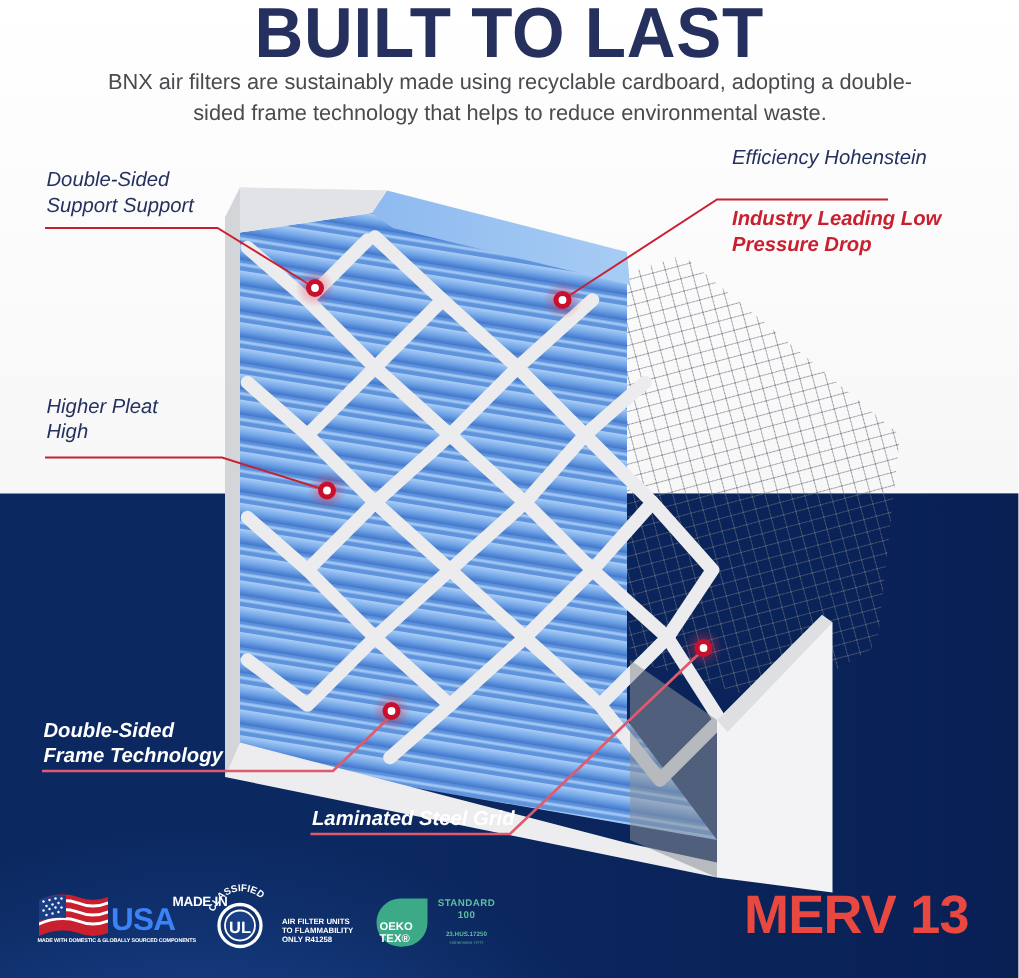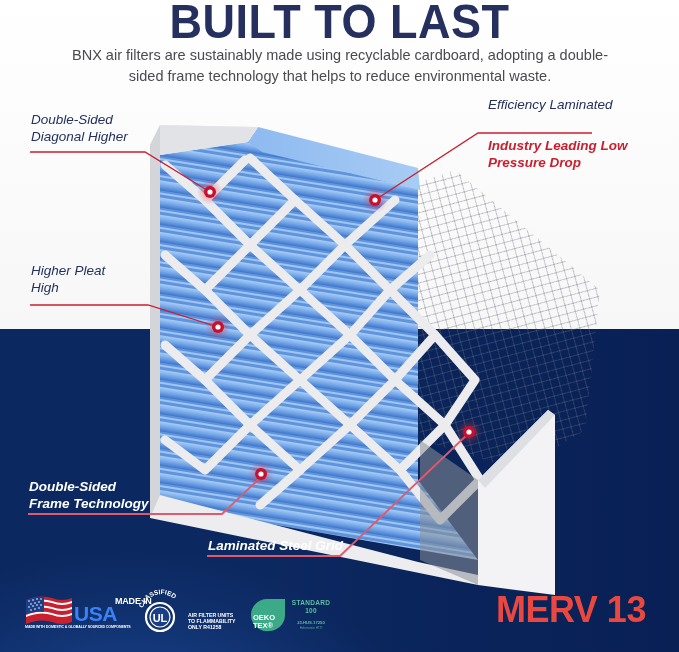--- a/index.html
+++ b/index.html
@@ -138,24 +138,24 @@
   </g>
   <g>
     <circle cx="469" cy="432" r="13" fill="url(#glow)"></circle>
     <circle cx="469" cy="432" r="6" fill="#c8102e"></circle>
     <circle cx="469" cy="432" r="2.6" fill="#fff"></circle>
   </g>
 </svg>
 
 <div class="label" style="left:31px;top:111px;">
   <div>Double-Sided</div>
-  <div>Diagonal Higher</div>
+  <div>Support Support</div>
 </div>
 <div class="label" style="left:488px;top:96px;">
-  <div>Efficiency Laminated</div>
+  <div>Efficiency Hohenstein</div>
 </div>
 <div class="label red" style="left:488px;top:137px;">
   <div>Industry Leading Low</div>
   <div>Pressure Drop</div>
 </div>
 <div class="label" style="left:31px;top:262px;">
   <div>Higher Pleat</div>
   <div>High</div>
 </div>
 <div class="label white" style="left:29px;top:478px;">

